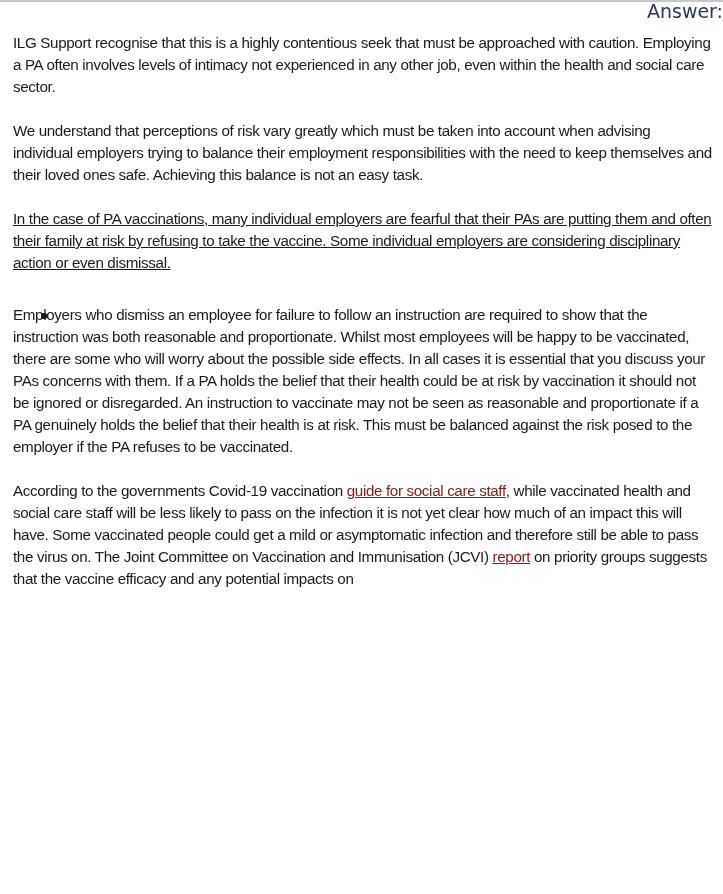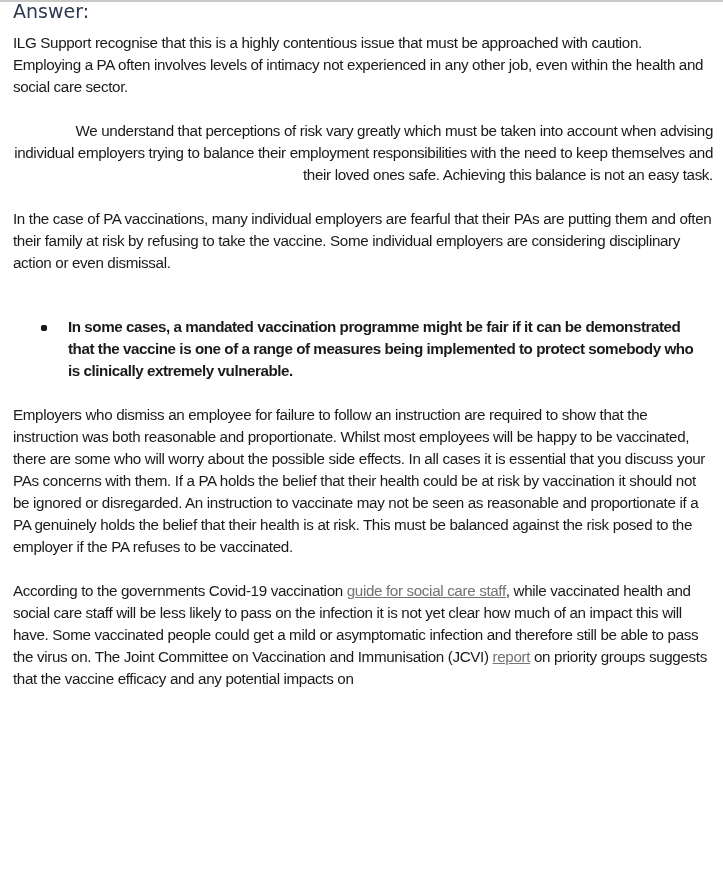--- a/index.html
+++ b/index.html
@@ -23,20 +23,21 @@
       line-height: 22px;
       letter-spacing: -0.35px;
     }
     .heading {
       font-family: "DejaVu Sans", sans-serif;
       font-size: 19px;
       color: #2a3a52;
       margin: -3px 0 9px 0;
       line-height: 24px;
       letter-spacing: 0;
+      text-align: right;
     }
     p {
       margin: 0 0 22px 0;
       width: 700px;
     }
     ul.bullets {
       list-style: none;
       margin: 0 0 16px 0;
       padding: 0;
     }
@@ -51,44 +52,40 @@
     ul.bullets li .dot {
       position: absolute;
       left: 28px;
       top: 9px;
       width: 6px;
       height: 6px;
       border-radius: 50%;
       background: #1a1a1a;
     }
     a.link {
-      color: #737373;
+      color: #7f1d1d;
       text-decoration: underline;
     }
   </style>
 </head>
 <body>
 
 <div class="page">
   <div class="heading">Answer:</div>
 
-  <p class="sp-wrap">ILG Support recognise that this is a highly contentious issue that must be approached with caution. Employing a PA often involves levels of intimacy not experienced in any other job, even within the health and social care sector.</p>
-  <p style="white-space: pre-line; text-align: right;">We understand that perceptions of risk vary greatly which must be taken into account when advising individual employers trying to balance their employment responsibilities with the need to keep themselves and their loved ones safe.  Achieving this balance is not an easy task.</p>
-  <p style="margin-bottom:42px;">In the case of PA vaccinations, many individual employers are fearful that their PAs are putting them and often their family at risk by refusing to take the vaccine.  Some individual employers are considering disciplinary action or even dismissal.</p>
+  <p class="sp-wrap">ILG Support recognise that this is a highly contentious seek that must be approached with caution. Employing a PA often involves levels of intimacy not experienced in any other job, even within the health and social care sector.</p>
+  <p style="white-space: pre-line;">We understand that perceptions of risk vary greatly which must be taken into account when advising individual employers trying to balance their employment responsibilities with the need to keep themselves and their loved ones safe.  Achieving this balance is not an easy task.</p>
+  <p style="margin-bottom:30px;text-decoration:underline;">In the case of PA vaccinations, many individual employers are fearful that their PAs are putting them and often their family at risk by refusing to take the vaccine.  Some individual employers are considering disciplinary action or even dismissal.</p>
 
   <ul class="bullets">
     <li>
       <span class="dot"></span>
     </li>
     <li>
       <span class="dot"></span>
-    </li>
-    <li>
-      <span class="dot"></span>
-      <span>In some cases, a mandated vaccination programme might be fair if it can be demonstrated that the vaccine is one of a range of measures being implemented to protect somebody who is clinically extremely vulnerable.</span>
     </li>
   </ul>
 
   <p>Employers who dismiss an employee for failure to follow an instruction are required to show that the instruction was both reasonable and proportionate.   Whilst most employees will be happy to be vaccinated, there are some who will worry about the possible side effects.  In all cases it is essential that you discuss your PAs concerns with them.  If a PA holds the belief that their health could be at risk by vaccination it should not be ignored or disregarded.  An instruction to vaccinate may not be seen as reasonable and proportionate if a PA genuinely holds the belief that their health is at risk. This must be balanced against the risk posed to the employer if the PA refuses to be vaccinated.</p>
 
   <p>
     <span>According to the governments Covid-19 vaccination </span><a class="link">guide for social care staff</a><span>, while vaccinated health and social care staff will be less likely to pass on the infection it is not yet clear how much of an impact this will have.  Some vaccinated people could get a mild or asymptomatic infection and therefore still be able to pass the virus on.   The Joint Committee on Vaccination and Immunisation (JCVI) </span><a class="link">report</a><span> on priority groups suggests that the vaccine efficacy and any potential impacts on</span>
   </p>
 </div>
 

